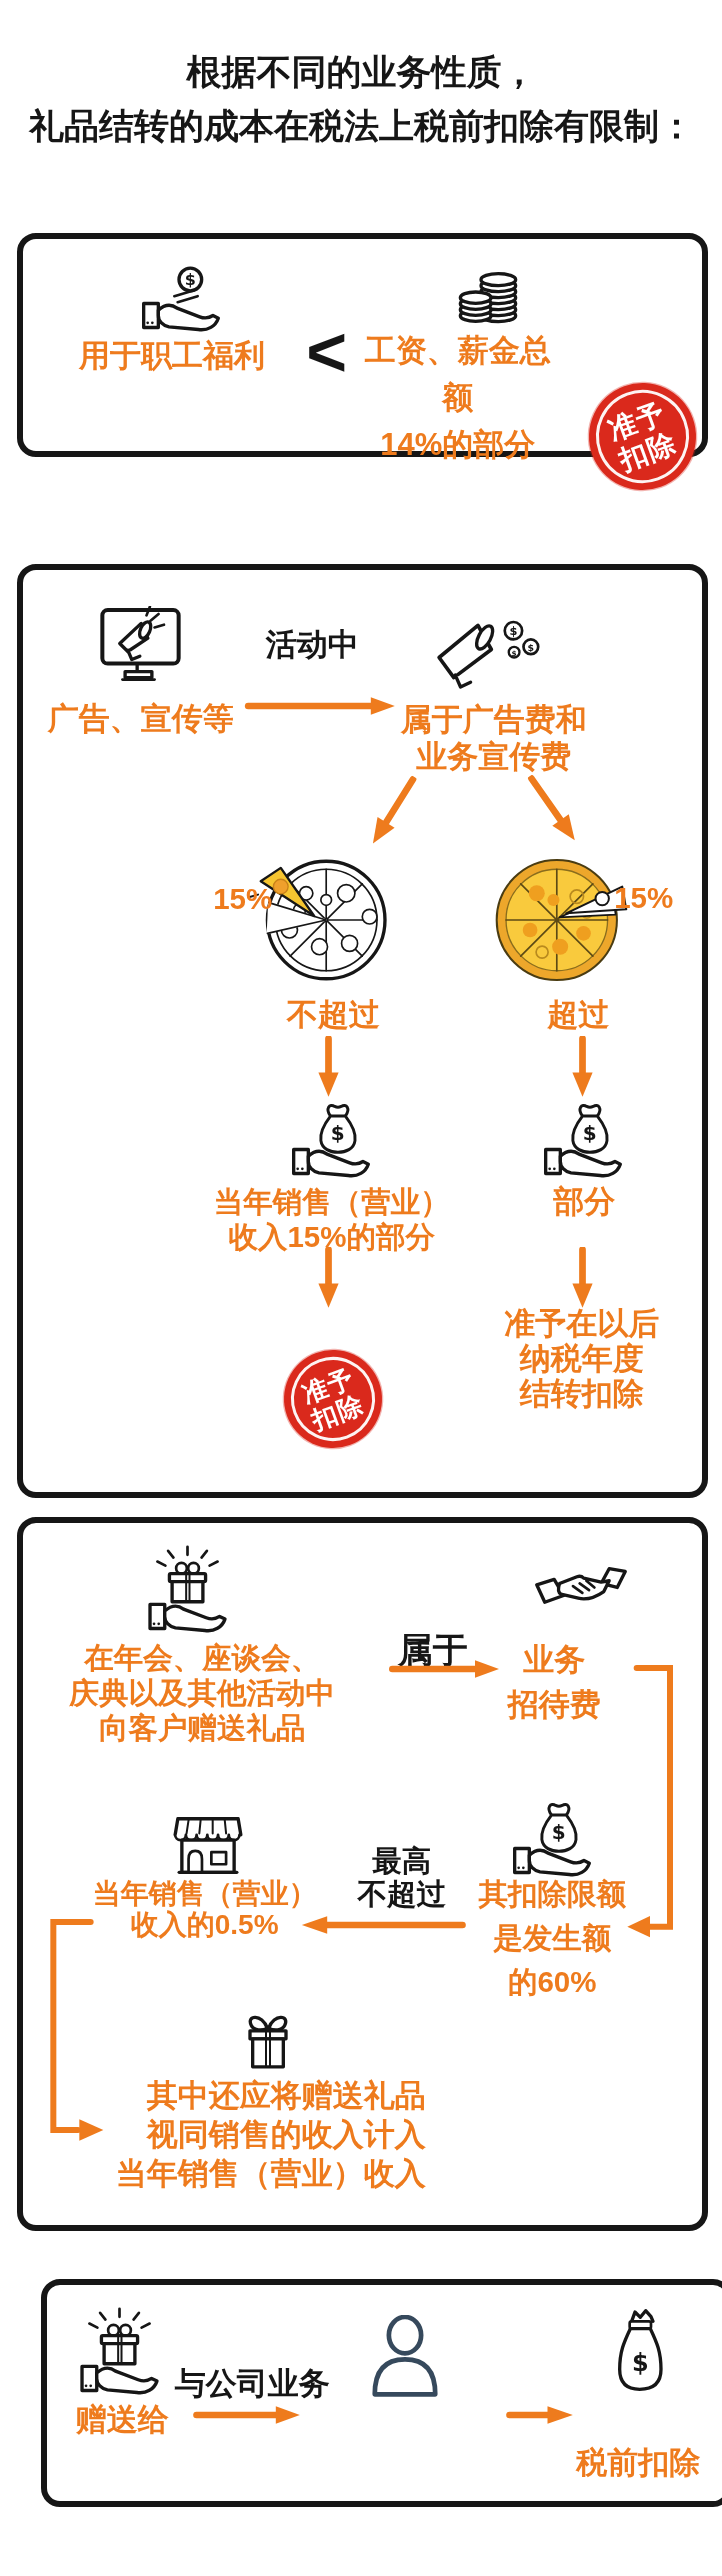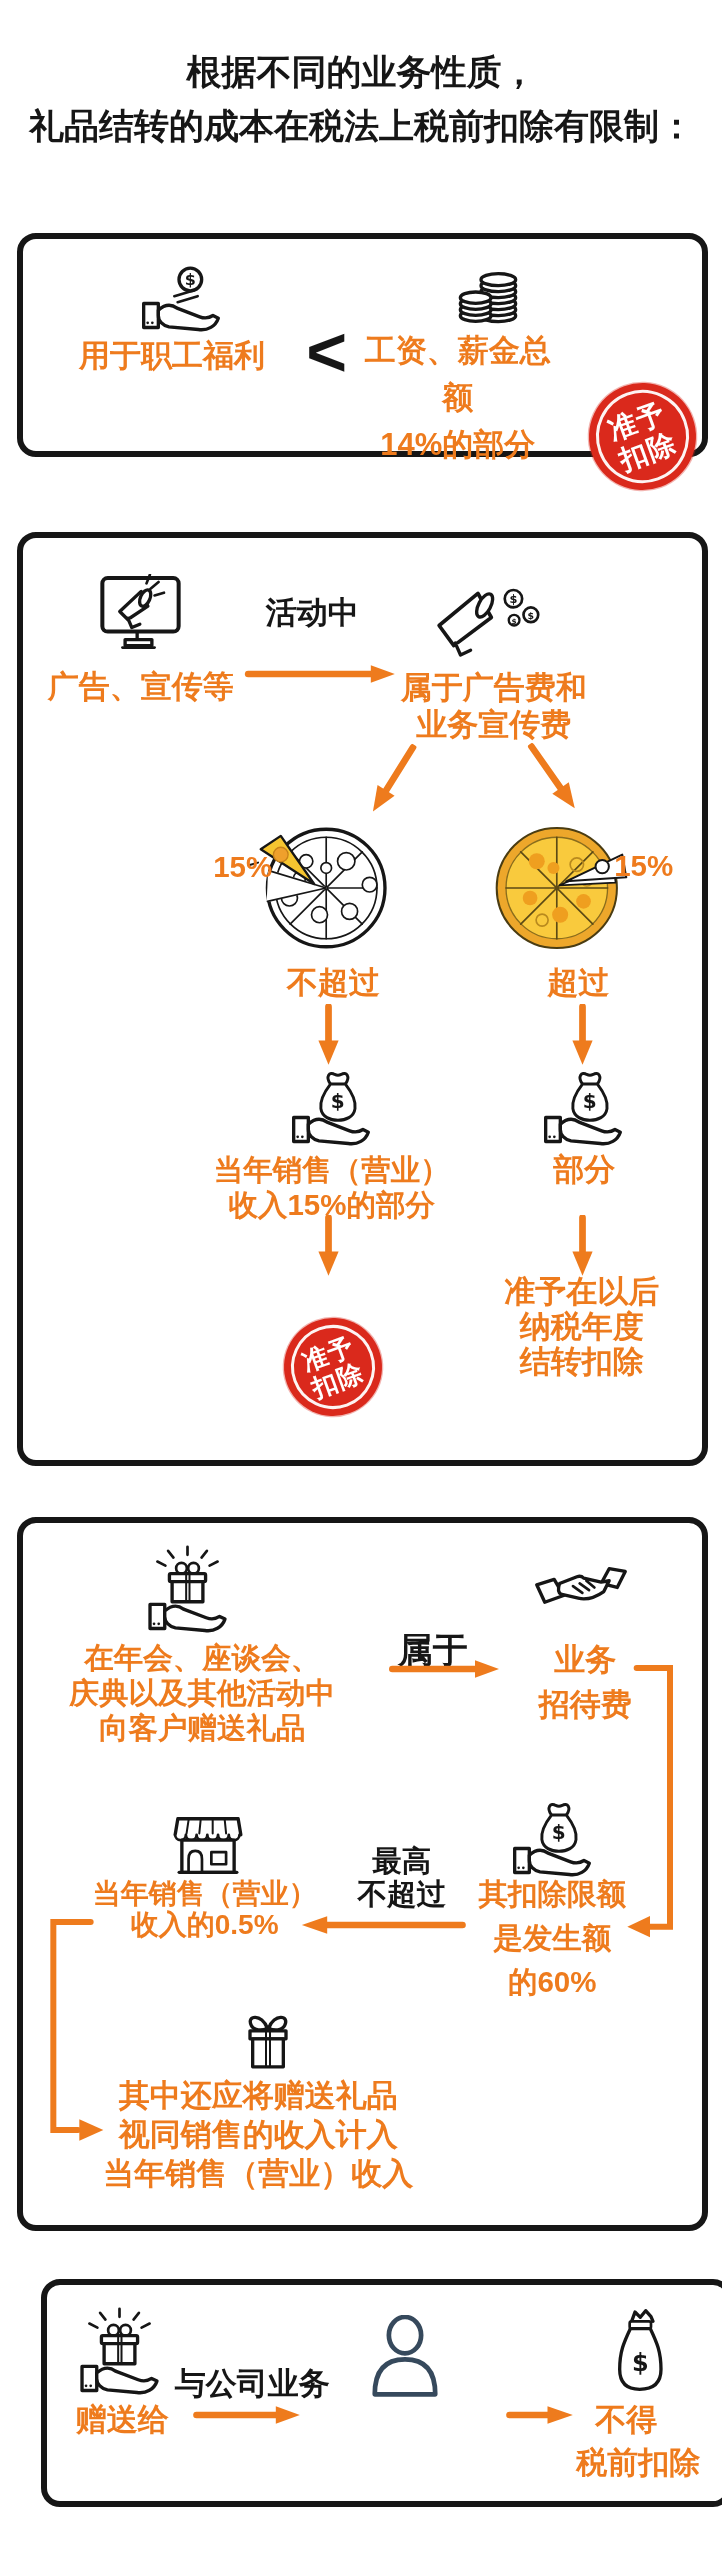--- a/index.html
+++ b/index.html
@@ -79,21 +79,21 @@
       <span>14%的部分</span>
     </div>
     <div class="stamp" style="left:566px;top:144px;width:107px;height:107px;font-size:28px;">
       <div class="stamp-inner">
         <span>准予</span>
         <span>扣除</span>
       </div>
     </div>
   </div>
 
-  <div class="panel" style="top:532px;height:934px;">
+  <div class="panel" style="top:564px;height:934px;">
     <svg class="icon ic" style="left:74px;top:36px;" width="87" height="87" viewBox="0 0 130 130">
       <g>
         <rect x="8" y="6" width="114" height="80" rx="8" stroke-width="6"></rect>
         <polygon points="34,56 66,26 76,48 46,68"></polygon>
         <ellipse cx="72" cy="36" rx="7" ry="13" transform="rotate(24 72 36)"></ellipse>
         <path d="M46,66 l6,14 l12,-5"></path>
         <path d="M80,22 l12,-10 M86,32 l14,-4 M74,14 l5,-13" stroke-width="4"></path>
         <path d="M60,86 v12"></path>
         <rect x="42" y="98" width="40" height="9"></rect>
         <path d="M38,110 h48" stroke-width="4"></path>
@@ -289,21 +289,21 @@
         <polygon points="129,2 165,15 129,28"></polygon>
     </svg>
     <svg class="icon ic" style="left:511px;top:39px;" width="94" height="57" viewBox="0 0 140 85">
       <g>
         <path d="M4,34 L30,26 L44,50 L16,60 Z"></path>
         <path d="M136,14 L112,10 L100,32 L124,38 Z"></path>
         <path d="M38,32 L64,22 Q70,20 74,24 L100,30 L112,28 L104,44 Q84,58 66,54 L40,48 Q34,44 38,32 Z"></path>
         <path d="M58,36 l14,10 M68,32 l14,10 M78,28 l12,10" stroke-width="4" fill="none"></path>
       </g>
     </svg>
-    <div class="lbl o" style="left:462px;top:114px;width:201px;font-size:31px;line-height:45px;">
+    <div class="lbl o" style="left:431px;top:114px;width:201px;font-size:31px;line-height:45px;">
       <span>业务</span>
       <span>招待费</span>
     </div>
 
     <svg class="conn" style="left:603px;top:139px;" width="54" height="276" viewBox="0 0 81 412">
       <path d="M16,8 H66 V396 H34"></path>
       <polygon points="36,380 36,412 2,396"></polygon>
     </svg>
 
     <svg class="icon ic" style="left:148px;top:289px;" width="74" height="67" viewBox="0 0 110 100">
@@ -357,21 +357,21 @@
 
     <svg class="icon ic" style="left:215px;top:485px;" width="60" height="67" viewBox="0 0 90 100">
       <g stroke-width="4">
         <path d="M44,30 C36,8 12,10 20,26 C24,34 36,34 44,30 Z"></path>
         <path d="M46,30 C54,8 78,10 70,26 C66,34 54,34 46,30 Z"></path>
         <rect x="18" y="34" width="54" height="12"></rect>
         <rect x="22" y="46" width="46" height="42"></rect>
         <path d="M42,34 V88 M48,34 V88" stroke-width="3"></path>
       </g>
     </svg>
-    <div class="lbl o" style="left:68px;top:553px;width:335px;font-size:31px;line-height:39px;">
+    <div class="lbl o" style="left:68px;top:553px;width:335px;font-size:31px;line-height:39px;text-align:right;">
       <span>其中还应将赠送礼品</span>
       <span>视同销售的收入计入</span>
       <span>当年销售（营业）收入</span>
     </div>
   </div>
 
   <div class="panel" style="top:2279px;height:228px;margin-left:24px;">
     <svg class="icon ic" style="left:29.5px;top:21px;" width="87" height="90" viewBox="0 0 130 134">
       <g>
         <path d="M65,16 V4 M44,20 L36,10 M86,20 L94,10 M32,32 L20,26 M98,32 L110,26" stroke-width="4"></path>
@@ -409,22 +409,19 @@
         <polygon points="62,2 100,15 62,28"></polygon>
     </svg>
     <svg class="icon ic" style="left:558px;top:23px;" width="70" height="90" viewBox="0 0 105 135">
       <g stroke-width="4.5">
         <path d="M40,20 L45,6 L53,14 L61,4 L69,13 L72,20"></path>
         <rect x="37" y="20" width="32" height="11" rx="3" stroke-width="4"></rect>
         <path d="M38,31 C28,52 22,66 22,92 C22,112 32,122 52,122 C74,122 84,112 84,92 C84,66 78,52 68,31 Z"></path>
       </g>
       <text x="53" y="95" font-size="36">$</text>
     </svg>
-    <div class="lbl o" style="left:489px;top:114px;width:181px;font-size:31px;">
-      <span>不得</span>
-    </div>
     <div class="lbl o" style="left:501px;top:157px;width:181px;font-size:31px;">
       <span>税前扣除</span>
     </div>
   </div>
 
 </div>
 
 
 </body></html>

